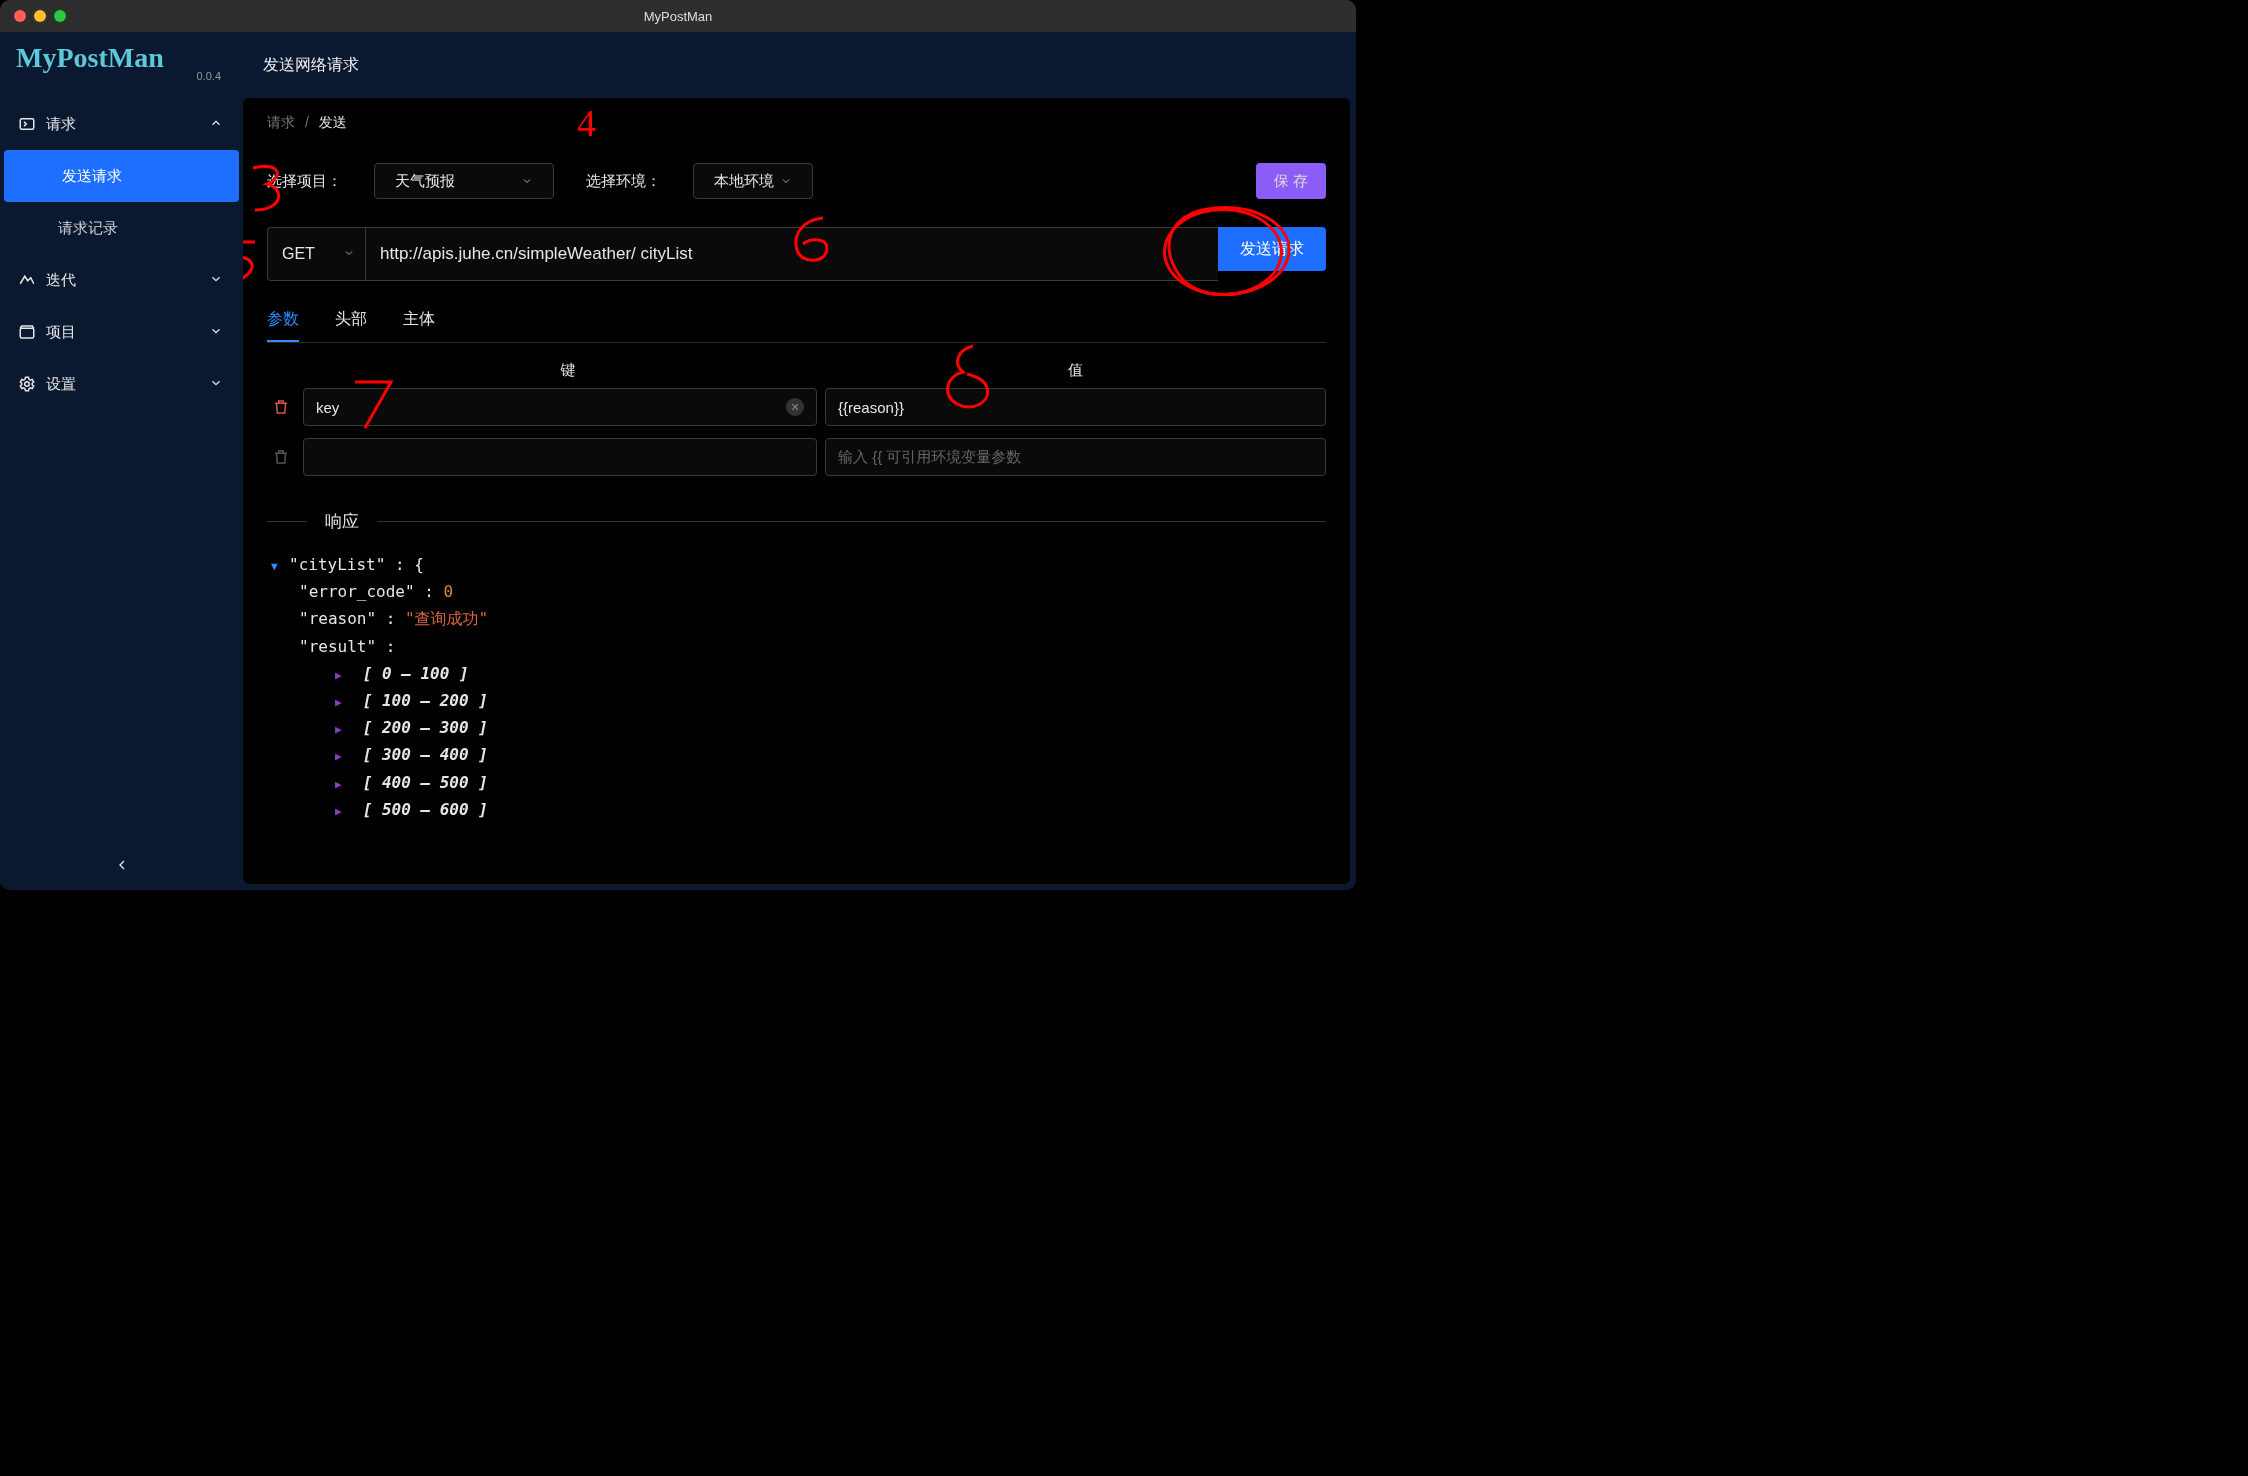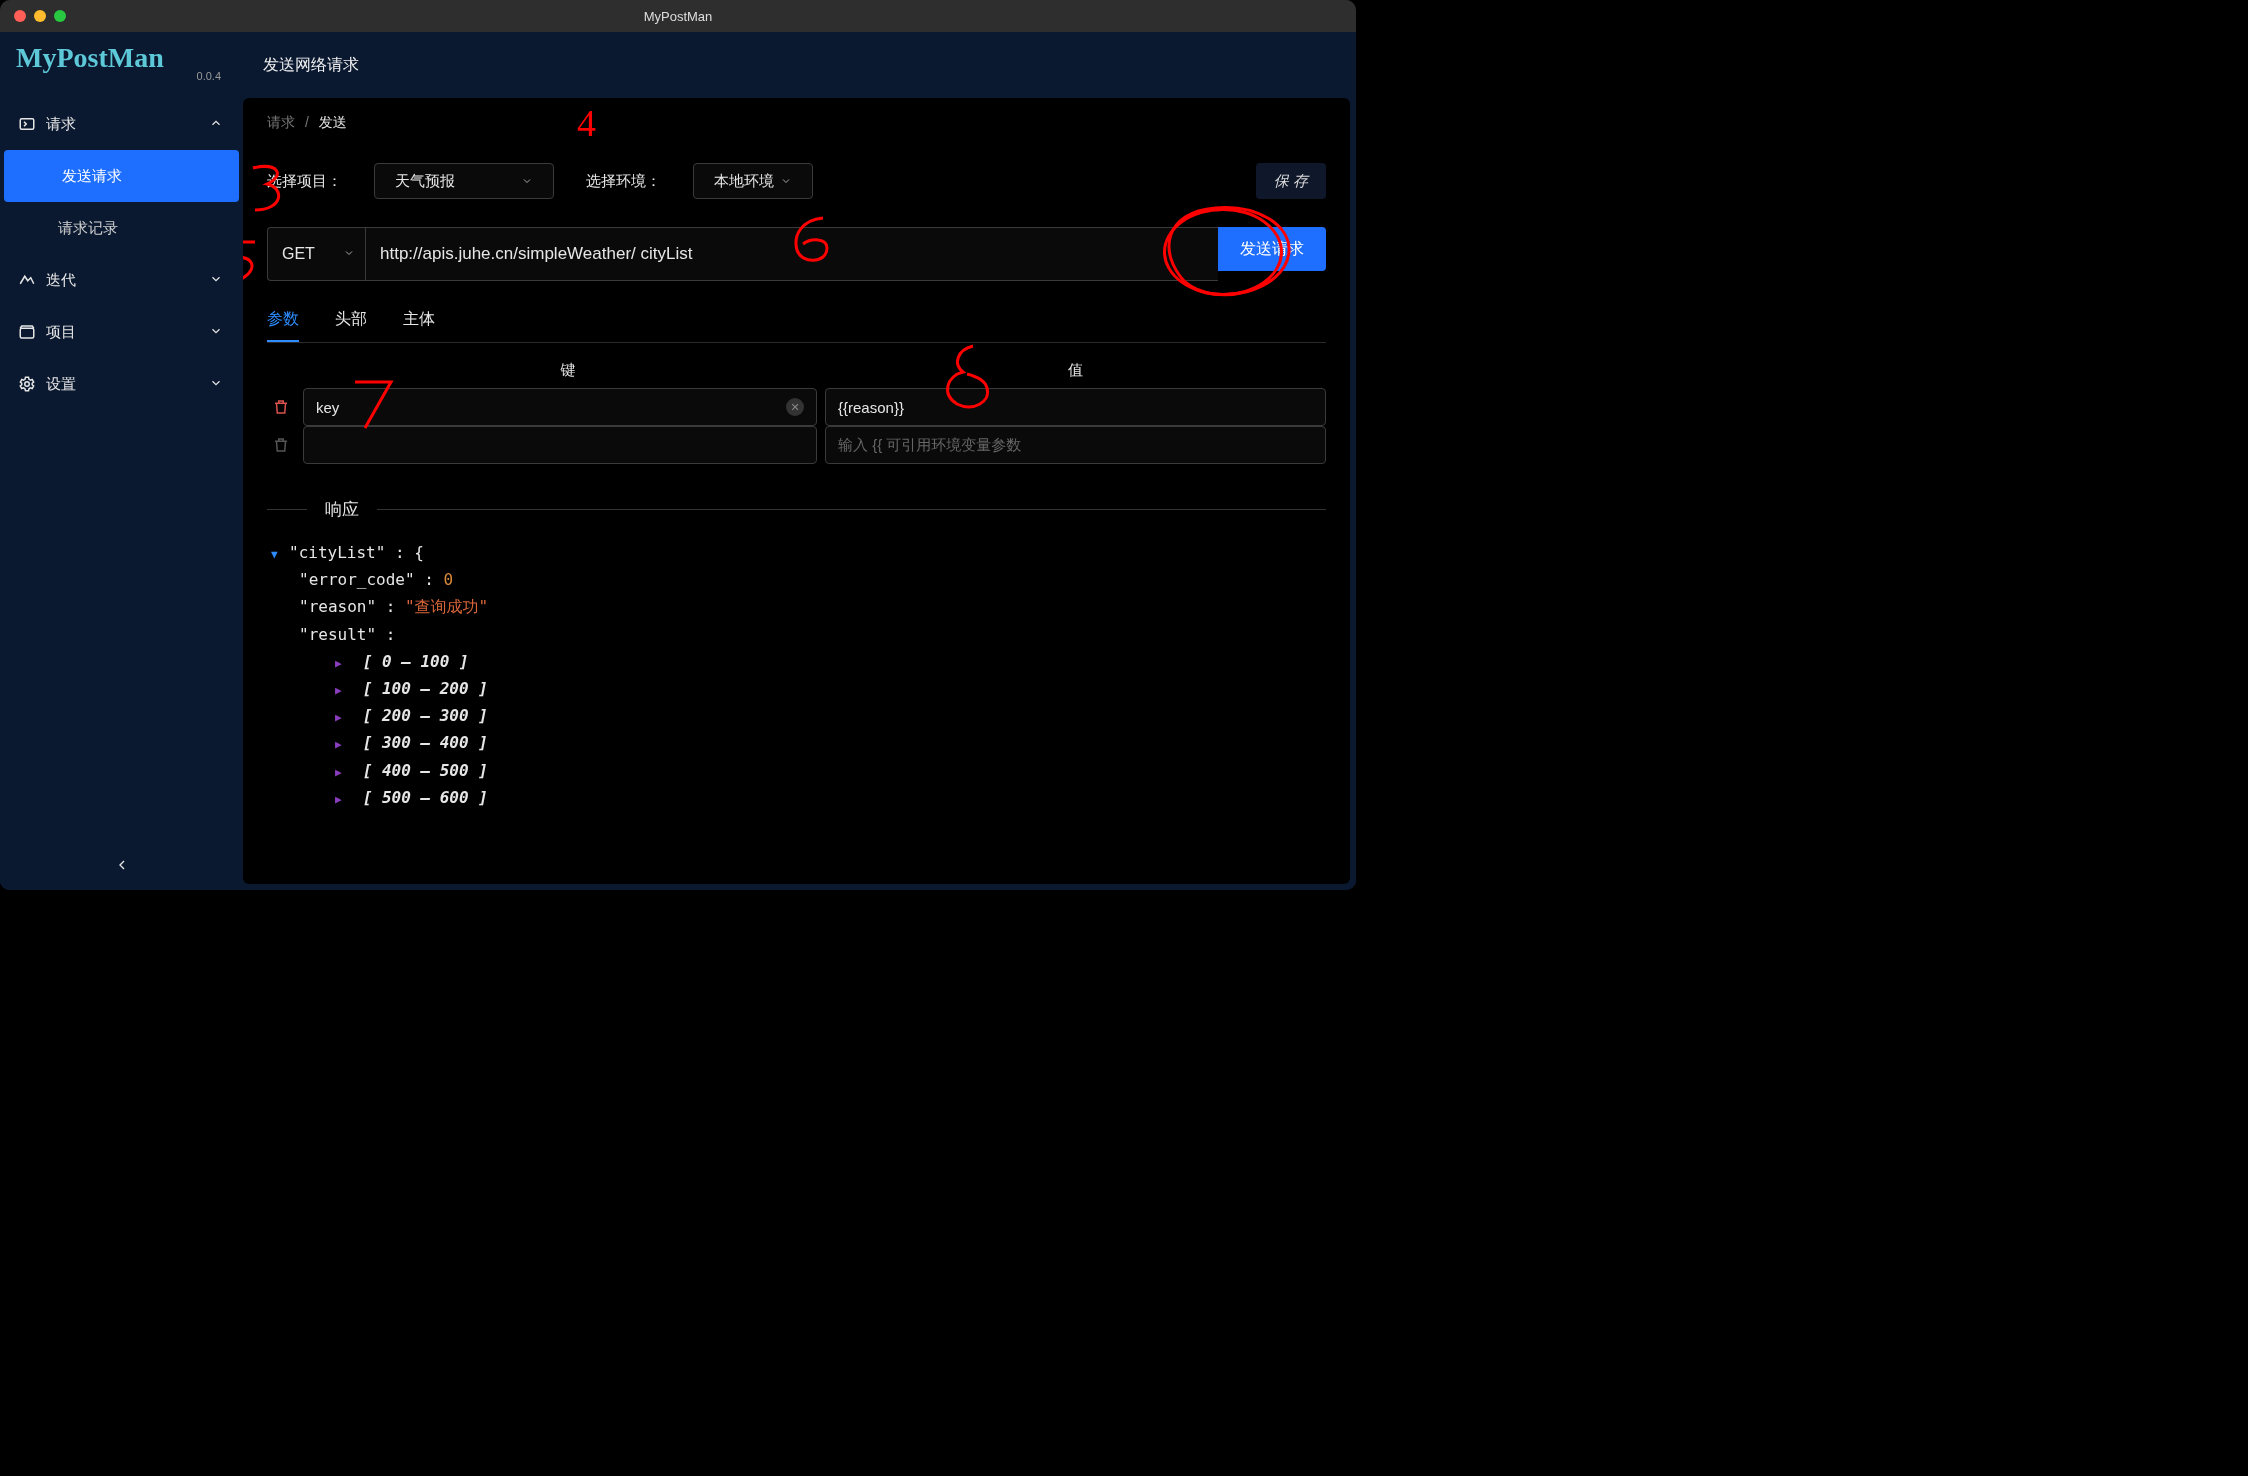--- a/index.html
+++ b/index.html
@@ -163,21 +163,21 @@
     font-size: 15px;
   }
   .select-box.sm { min-width: 120px; }
   .btn {
     height: 36px; padding: 0 18px;
     display: flex; align-items: center; justify-content:center;
     border-radius: 4px;
     font-size: 15px;
     cursor: pointer;
   }
-  .btn.gray { background: #0f172a; color: #ddd; font-style: italic; }
+  .btn.gray { background: #8b5cf6; color: #ddd; }
   .btn.blue { background: #1e6fff; color: #fff; height: 44px; padding: 0 22px; font-size: 16px;}
   .request-row {
     display:flex; gap:0;
     margin-bottom: 20px;
     align-items: stretch;
   }
   .method-select {
     display:flex; align-items:center; justify-content: space-between;
     width: 98px;
     border: 1px solid #3a3a3a;
@@ -216,20 +216,21 @@
   .params-header {
     display:flex;
     color:#e6e6e6;
     font-size:15px;
     padding: 0 0 8px 44px;
   }
   .params-header .col-key { width: 514px; text-align:center;}
   .params-header .col-val { flex:1; text-align:center;}
   .param-row {
     display:flex; align-items:center; gap: 8px;
+    margin-bottom: 12px;
   }
   .del-icon {
     width: 28px; display:flex; align-items:center; justify-content:center;
     color:#d9534f; cursor:pointer;
   }
   .del-icon.muted { color:#555;}
   .input-box {
     flex:1;
     height: 38px;
     border: 1px solid #3a3a3a;

